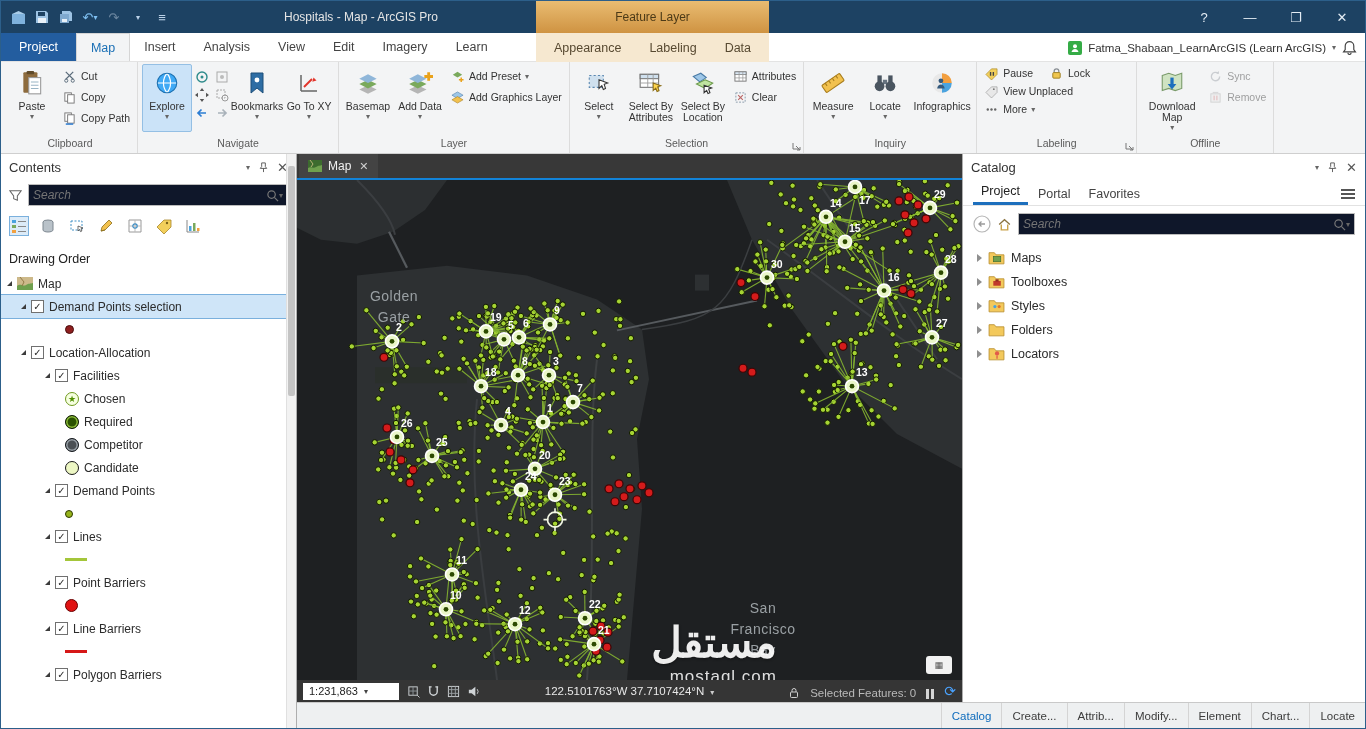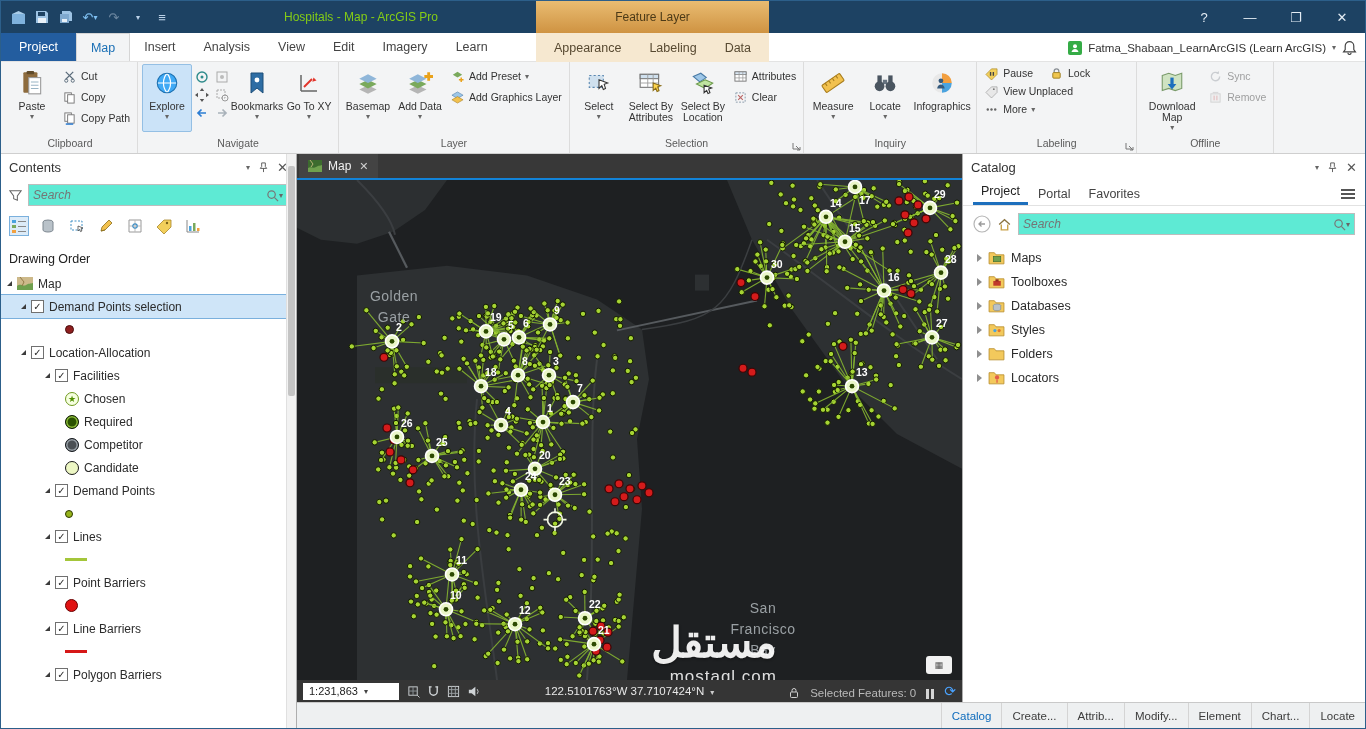--- a/index.html
+++ b/index.html
@@ -2,21 +2,21 @@
 <html><head>
 <meta charset="utf-8">
 <style>
 *{margin:0;padding:0;box-sizing:border-box;font-family:"Liberation Sans",sans-serif;}
 html,body{width:1366px;height:729px;overflow:hidden;background:#cfcfcf;}
 #app{width:1366px;height:729px;display:flex;flex-direction:column;border:1px solid #2c5f8a;background:#f3f4f5;}
 
 .titlebar{flex:0 0 32px;background:#1d4263;color:#d9e4ef;display:flex;align-items:center;position:relative;font-size:12px;}
 .qat{display:flex;align-items:center;gap:2px;padding-left:6px;}
 .qat .qbtn{width:22px;height:24px;display:flex;align-items:center;justify-content:center;color:#bcd2e8;font-size:13px;}
-.title-text{position:absolute;left:220px;width:280px;text-align:center;top:9px;color:#84cc16;font-size:12px;white-space:nowrap;}
+.title-text{position:absolute;left:220px;width:280px;text-align:center;top:9px;color:#e5e5e5;font-size:12px;white-space:nowrap;}
 .ctx-head{position:absolute;left:535px;top:0;width:233px;height:32px;background:linear-gradient(#e9bc72,#cf9342);color:#4c3a17;display:flex;align-items:center;justify-content:center;font-size:12px;}
 .winctl{margin-left:auto;display:flex;height:32px;}
 .winctl div{width:46px;display:flex;align-items:center;justify-content:center;color:#e3ecf4;font-size:13px;}
 
 .tabrow{flex:0 0 29px;background:#fff;display:flex;align-items:stretch;position:relative;border-bottom:1px solid #e3e3e3;}
 .rtab{padding:0 14px;display:flex;align-items:center;font-size:12.5px;color:#444;cursor:default;}
 .rtab.project{background:#235d9f;color:#fff;padding:0 18px;}
 .rtab.active{background:#f3f4f5;color:#1a6fb5;border:1px solid #d5d5d5;border-bottom:none;}
 .ctx-tabzone{position:absolute;left:535px;top:0;width:233px;height:29px;background:#f6e8d0;display:flex;align-items:stretch;justify-content:center;}
 .ctx-tabzone .rtab{color:#574931;}
@@ -39,21 +39,21 @@
 .minigrid{display:flex;flex-direction:column;gap:3px;padding-top:5px;}
 .minirow{display:flex;gap:4px;}
 .minirow span{width:16px;height:15px;display:flex;align-items:center;justify-content:center;}
 
 .main{flex:1;display:flex;min-height:0;}
 .panel{background:#fff;display:flex;flex-direction:column;font-size:12px;color:#333;}
 .contents{flex:0 0 296px;border-right:1px solid #aeaeae;position:relative;}
 .phead{flex:0 0 26px;display:flex;align-items:center;padding:0 8px;font-size:13px;color:#333;}
 .phead .pico{margin-left:auto;display:flex;gap:8px;align-items:center;color:#555;}
 .searchrow{display:flex;align-items:center;gap:6px;padding:4px 8px;}
-.searchbox{flex:1;display:flex;align-items:center;border:1px solid #bdbdbd;height:22px;padding:0 4px;background:#5eead4;}
+.searchbox{flex:1;display:flex;align-items:center;border:1px solid #bdbdbd;height:22px;padding:0 4px;background:#0f172a;}
 .searchbox input{flex:1;border:none;outline:none;font-size:12px;font-style:italic;color:#777;background:transparent;min-width:0;}
 .ctoolbar{display:flex;gap:9px;padding:6px 8px 8px;align-items:center;}
 .ctoolbar .tbi{width:20px;height:20px;display:flex;align-items:center;justify-content:center;border:1px solid transparent;}
 .ctoolbar .tbi.on{border-color:#7ab0dd;background:#dcebf8;}
 .dorder{padding:8px 8px 6px;font-size:12.5px;color:#222;}
 .tree{flex:1;overflow:hidden;position:relative;}
 .trow{height:23px;display:flex;align-items:center;gap:5px;padding-right:8px;}
 .trow .lab{font-size:12px;color:#2b2b2b;white-space:nowrap;}
 .trow.selected{background:#cfe5f8;outline:1px solid #7ab0dd;}
 .exp{width:0;height:0;border-left:5px solid transparent;border-bottom:5px solid #3c3c3c;flex:0 0 auto;}
@@ -2278,31 +2278,20 @@
                     <rect x="7" y="4" width="3" height="2" fill="#8e2a1f"></rect>
                   </svg>
                 </span>
                 <span>Toolboxes</span>
               </div>
               <div class="catrow">
                 <span class="tri"></span>
                 <span>
                   <svg width="17" height="14" viewBox="0 0 16 13">
                     <path d="M1 1.5h5l1.5 2H15v8.5H1z" fill="#f3c95c" stroke="#b98f2f" stroke-width=".8"></path>
-                    <ellipse cx="8.5" cy="6" rx="3.5" ry="1.4" fill="#b9c2c9" stroke="#7d8790" stroke-width=".6"></ellipse>
-                    <path d="M5 6v3.5c0 .8 1.6 1.4 3.5 1.4s3.5-.6 3.5-1.4V6" fill="#b9c2c9" stroke="#7d8790" stroke-width=".6"></path>
-                  </svg>
-                </span>
-                <span>Databases</span>
-              </div>
-              <div class="catrow">
-                <span class="tri"></span>
-                <span>
-                  <svg width="17" height="14" viewBox="0 0 16 13">
-                    <path d="M1 1.5h5l1.5 2H15v8.5H1z" fill="#f3c95c" stroke="#b98f2f" stroke-width=".8"></path>
                     <circle cx="6.5" cy="7" r="1.5" fill="#4aa3df"></circle>
                     <circle cx="10.5" cy="7" r="1.5" fill="#e2772b"></circle>
                   </svg>
                 </span>
                 <span>Styles</span>
               </div>
               <div class="catrow">
                 <span class="tri"></span>
                 <span>
                   <svg width="17" height="14" viewBox="0 0 16 13">

